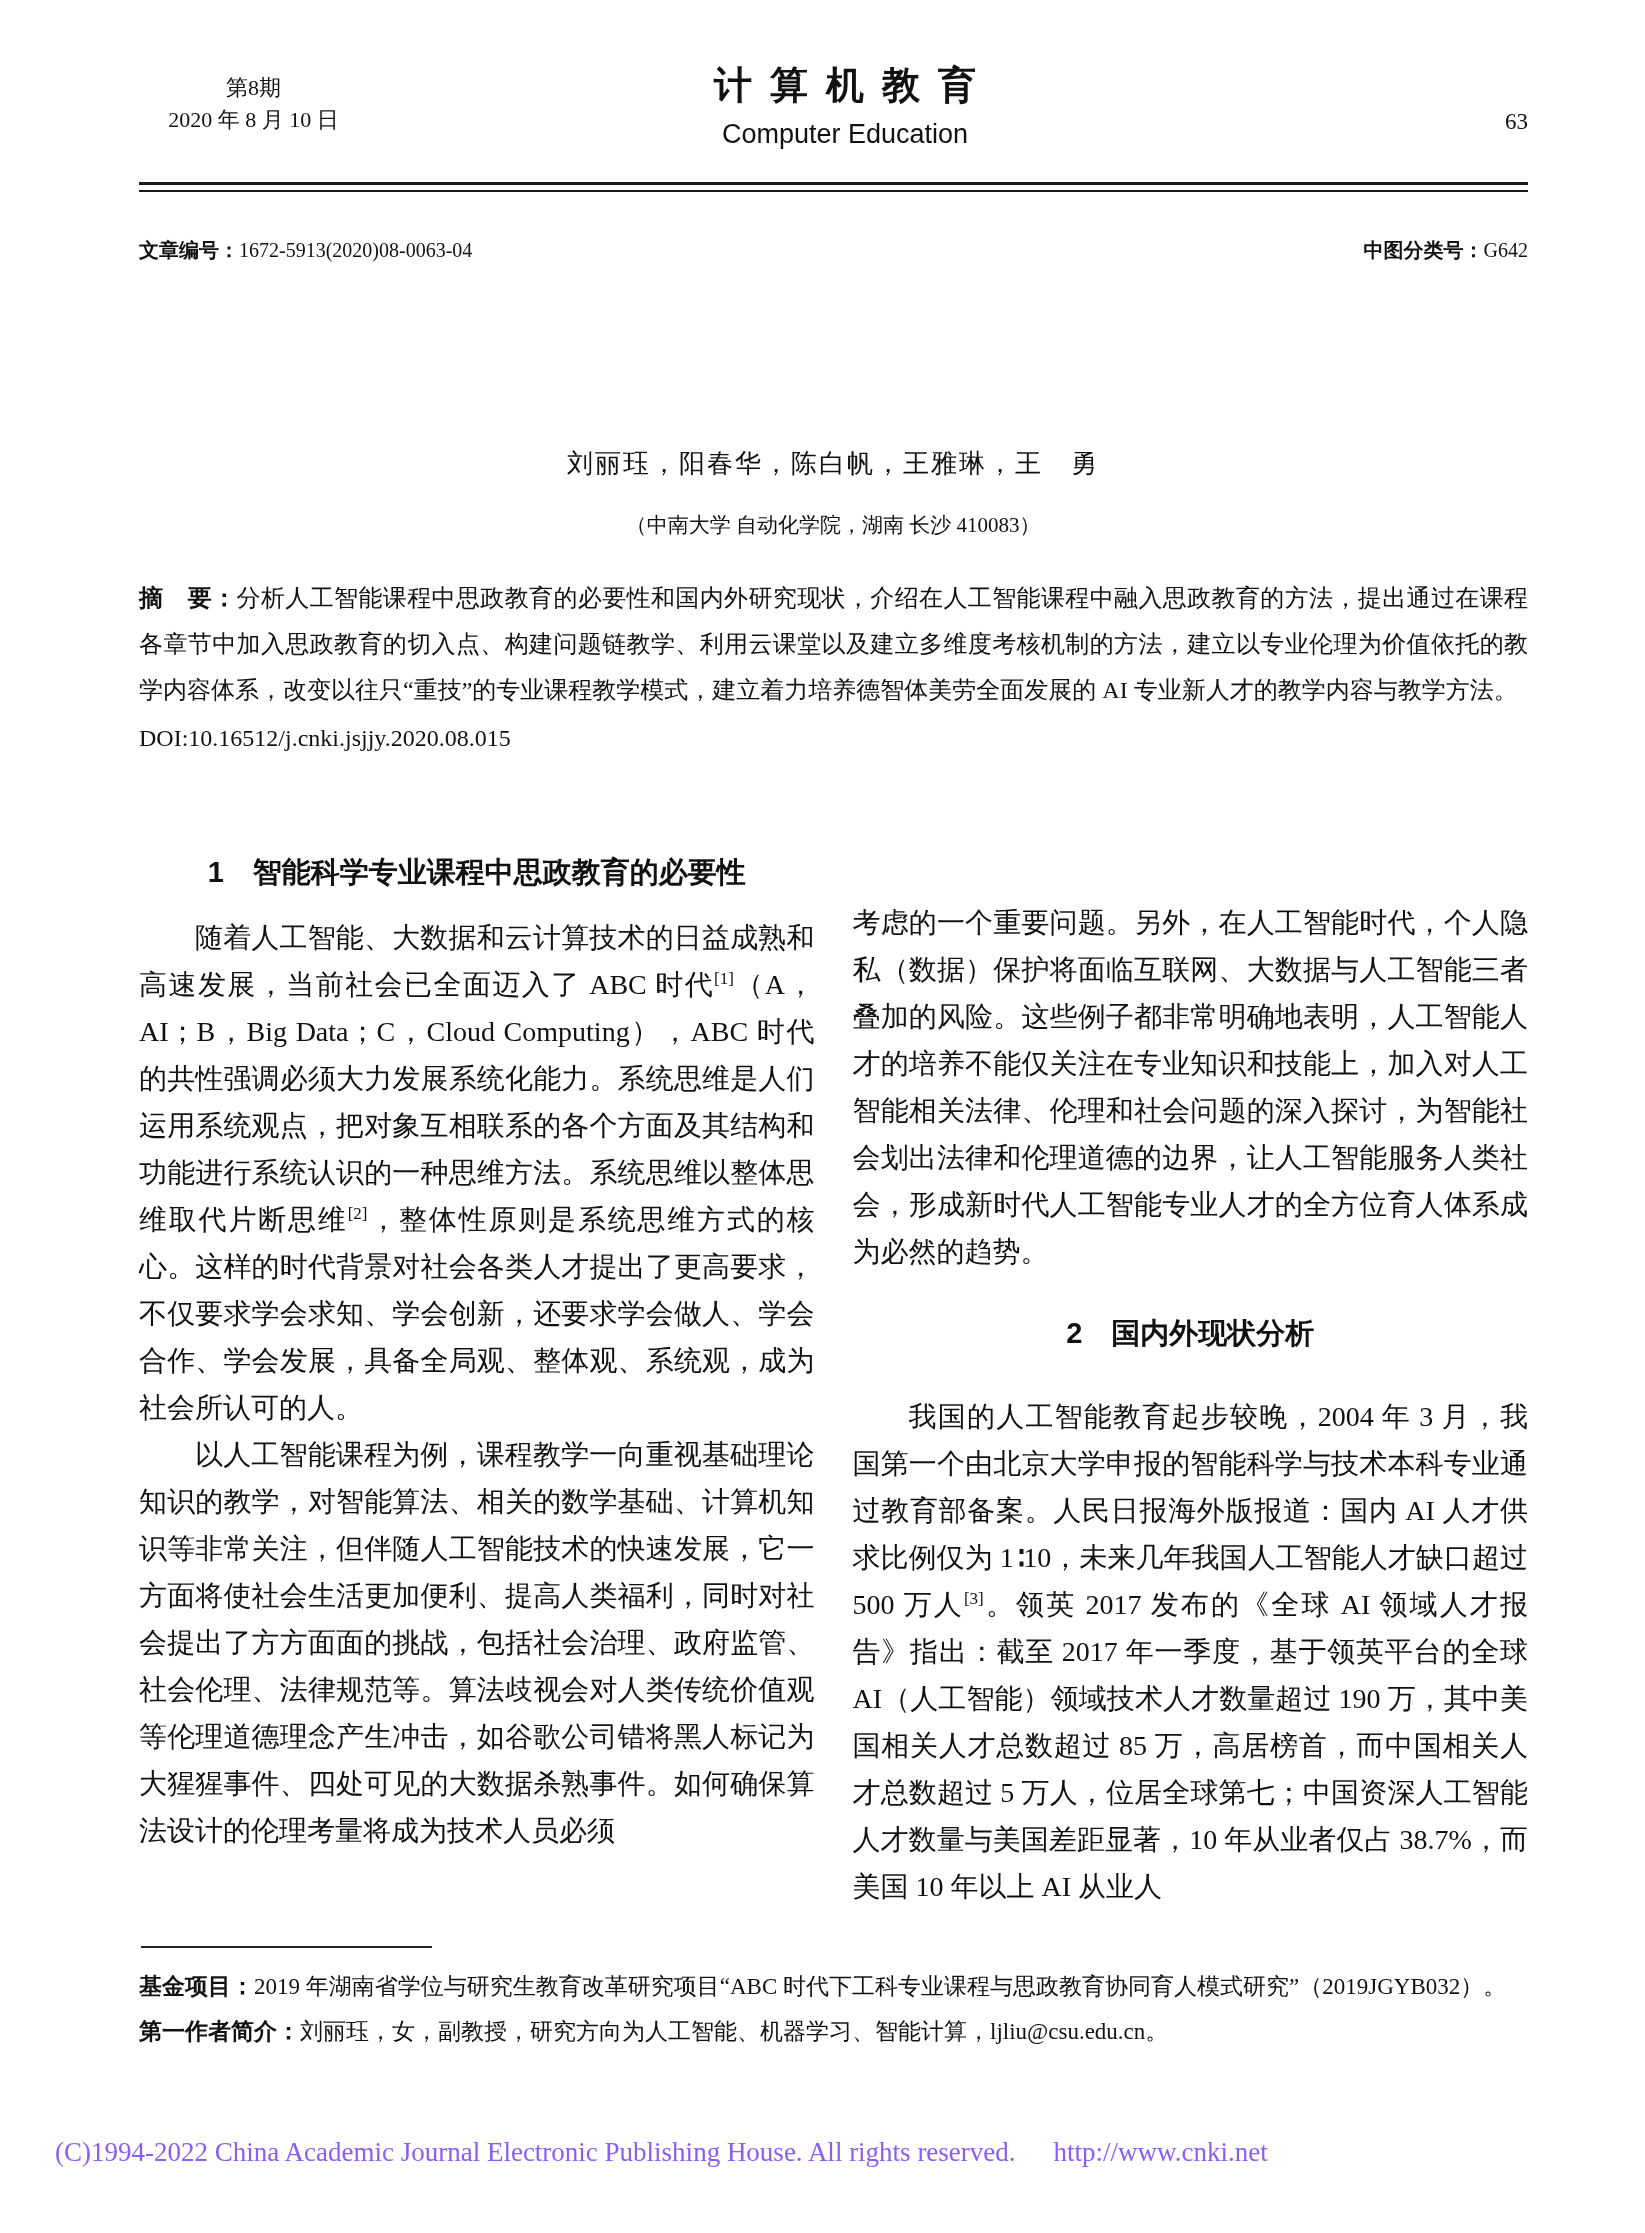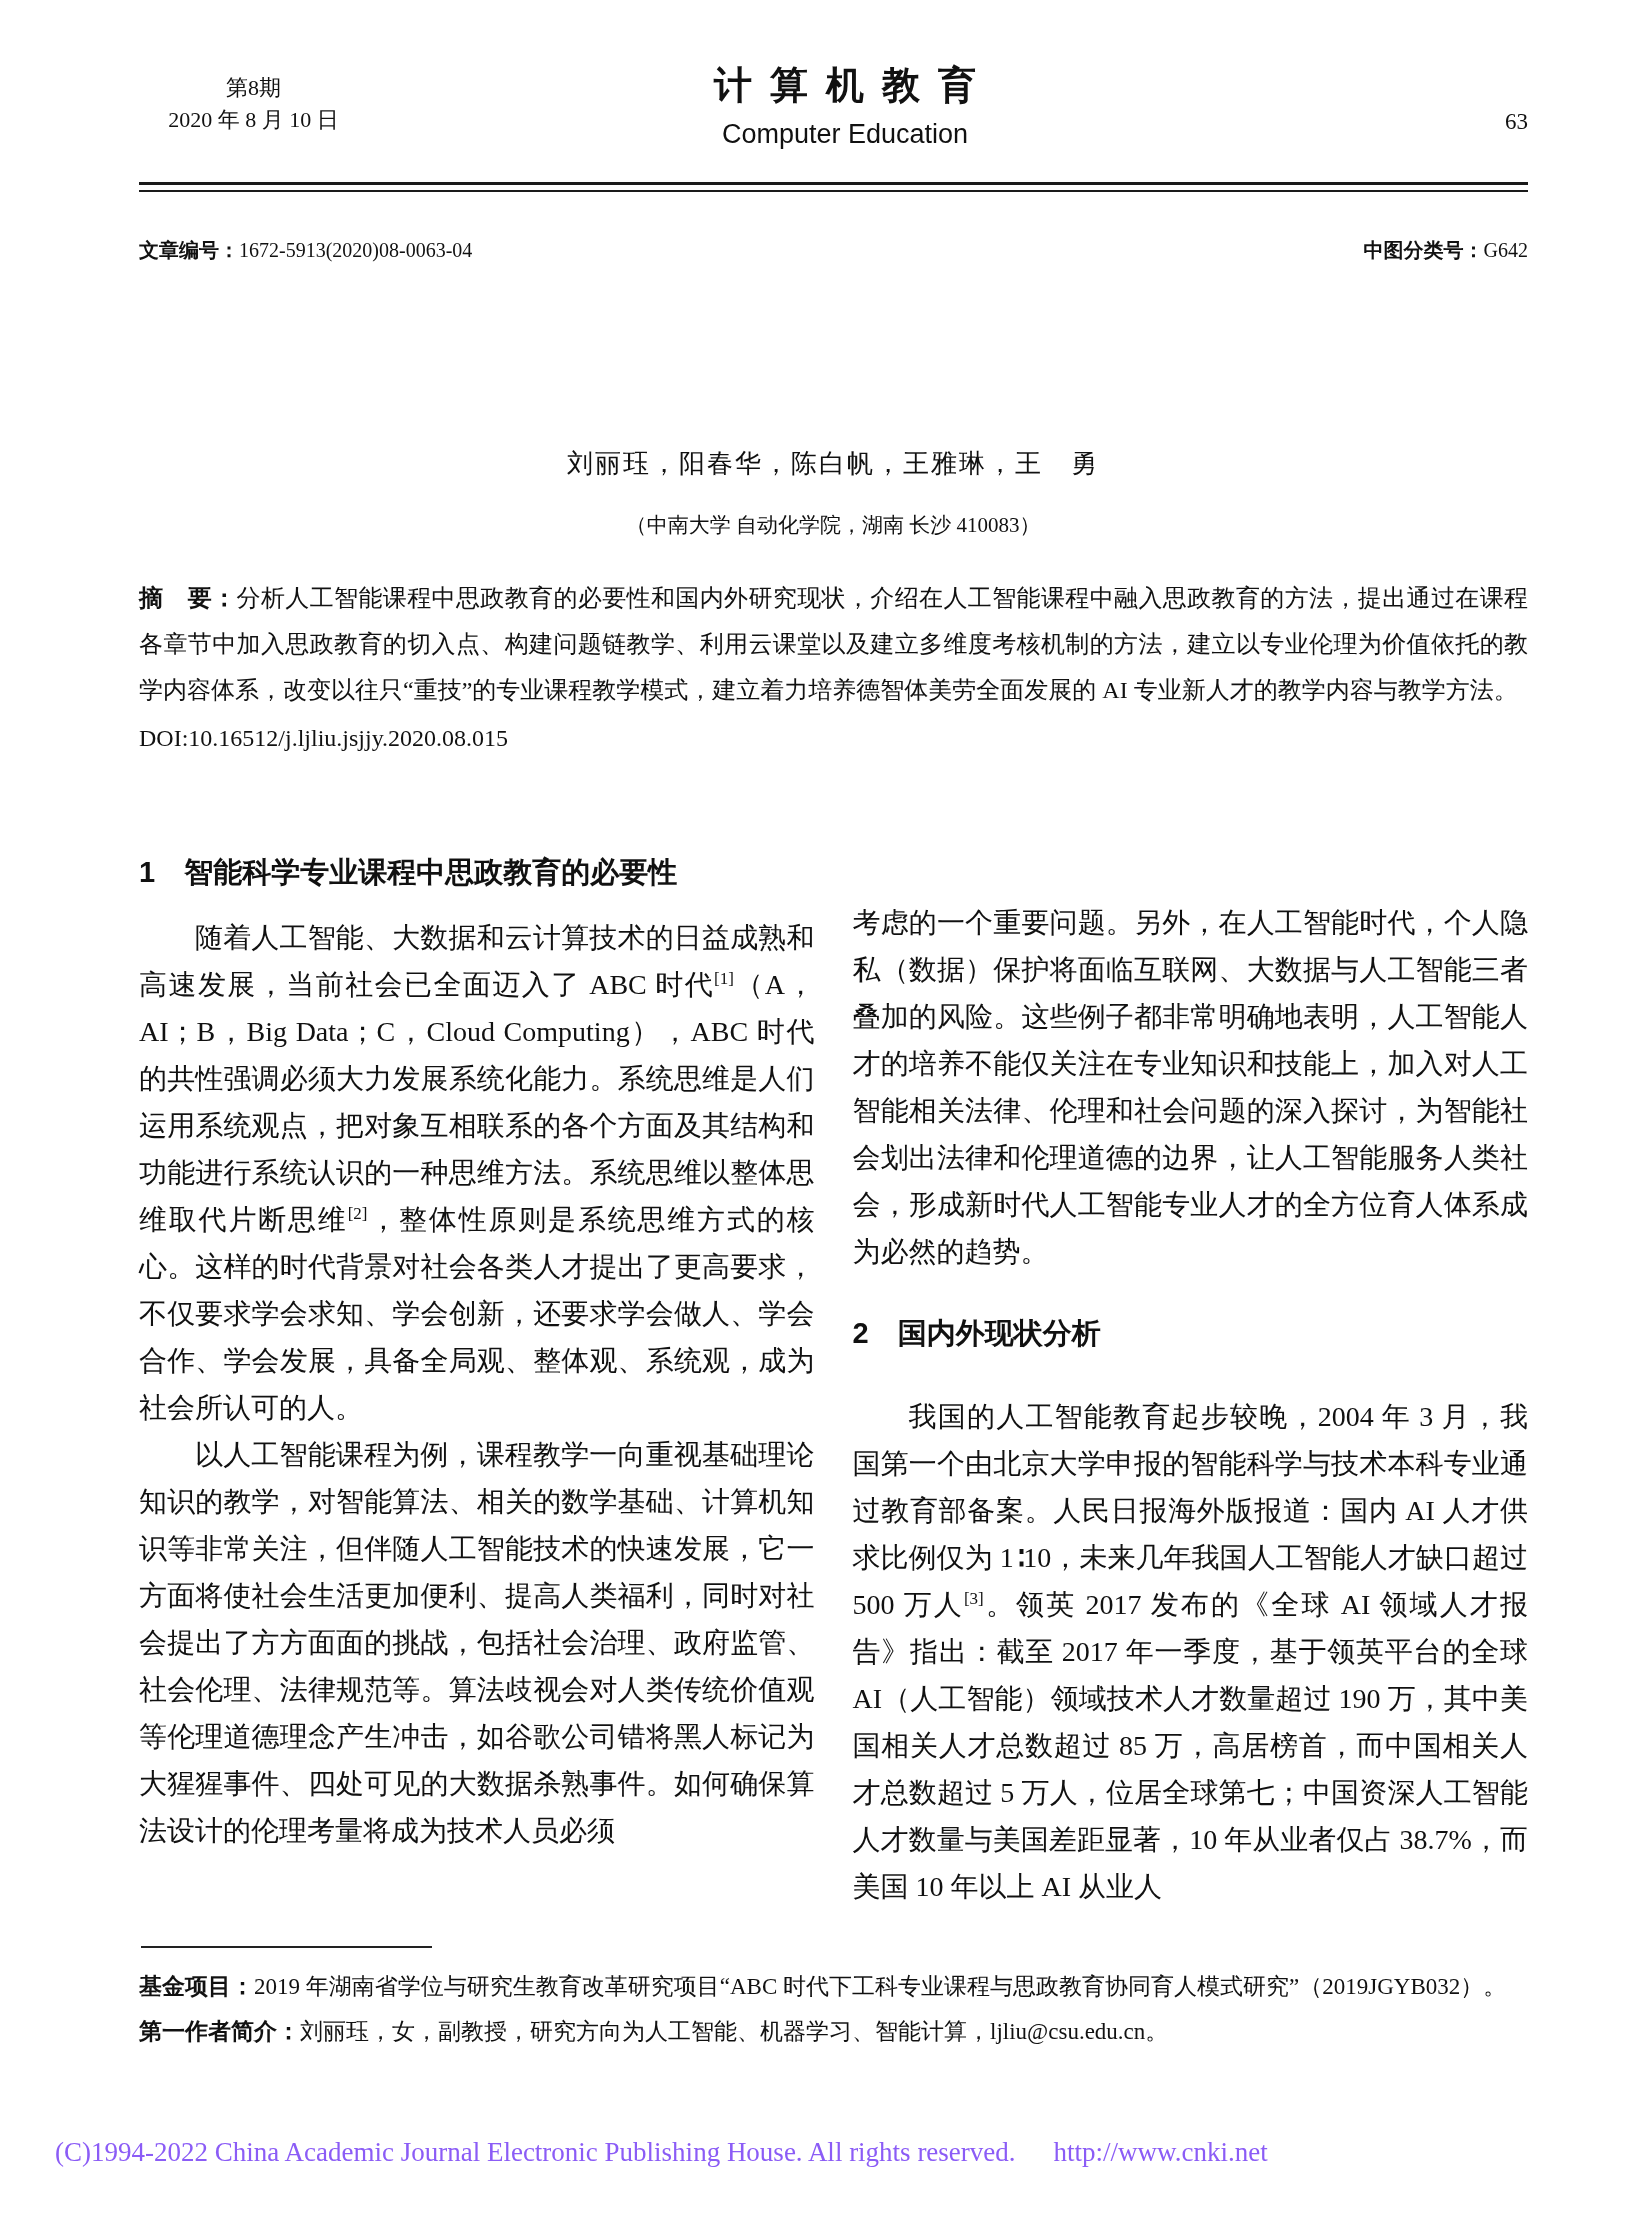--- a/index.html
+++ b/index.html
@@ -71,21 +71,21 @@
   .doi-line { margin-top: 2px !important; }
 
   
   .columns {
     position: absolute; top: 854px; left: 139px; right: 138px;
     display: flex; gap: 38px;
   }
   .col { flex: 1; min-width: 0; }
   .sec-heading {
     font-size: 29px; line-height: 36px; margin: 0 0 24px 0;
-    font-family: "Liberation Sans", "DejaVu Sans", sans-serif; font-weight: bold;
+    font-family: "Liberation Sans", "DejaVu Sans", sans-serif; font-weight: bold; text-align: center;
   }
   .body-text { font-size: 28px; line-height: 47px; text-align: justify; }
   .body-text p { margin: 0; }
   .indent { text-indent: 2em; }
   sup.ref { font-size: 17px; line-height: 0; }
   .col-right { padding-top: 45px; }
   .sec-heading-2 { margin: 40px 0 42px 0; }
 
   
   .footnote-divider {
@@ -131,21 +131,21 @@
     </div>
   </div>
 
   <div class="art-authors">刘丽珏，阳春华，陈白帆，王雅琳，王　勇</div>
   <div class="art-affil">（中南大学 自动化学院，湖南 长沙 410083）</div>
 
   <div class="abstract-block">
     <p>
       <span class="lbl">摘　要：</span><span>分析人工智能课程中思政教育的必要性和国内外研究现状，介绍在人工智能课程中融入思政教育的方法，提出通过在课程各章节中加入思政教育的切入点、构建问题链教学、利用云课堂以及建立多维度考核机制的方法，建立以专业伦理为价值依托的教学内容体系，改变以往只“重技”的专业课程教学模式，建立着力培养德智体美劳全面发展的 AI 专业新人才的教学内容与教学方法。</span>
     </p>
-    <p class="doi-line">DOI:10.16512/j.ljliu.jsjjy.2020.08.015</p>
+    <p class="doi-line">DOI:10.16512/j.cnki.jsjjy.2020.08.015</p>
   </div>
 
   <div class="columns">
 
     <div class="col col-left">
       <h2 class="sec-heading">1　智能科学专业课程中思政教育的必要性</h2>
       <div class="body-text">
         <p class="indent"><span>随着人工智能、大数据和云计算技术的日益成熟和高速发展，当前社会已全面迈入了 ABC 时代</span><sup class="ref">[1]</sup><span>（A，AI；B，Big Data；C，Cloud Computing），ABC 时代的共性强调必须大力发展系统化能力。系统思维是人们运用系统观点，把对象互相联系的各个方面及其结构和功能进行系统认识的一种思维方法。系统思维以整体思维取代片断思维</span><sup class="ref">[2]</sup><span>，整体性原则是系统思维方式的核心。这样的时代背景对社会各类人才提出了更高要求，不仅要求学会求知、学会创新，还要求学会做人、学会合作、学会发展，具备全局观、整体观、系统观，成为社会所认可的人。</span></p>
         <p class="indent">以人工智能课程为例，课程教学一向重视基础理论知识的教学，对智能算法、相关的数学基础、计算机知识等非常关注，但伴随人工智能技术的快速发展，它一方面将使社会生活更加便利、提高人类福利，同时对社会提出了方方面面的挑战，包括社会治理、政府监管、社会伦理、法律规范等。算法歧视会对人类传统价值观等伦理道德理念产生冲击，如谷歌公司错将黑人标记为大猩猩事件、四处可见的大数据杀熟事件。如何确保算法设计的伦理考量将成为技术人员必须</p>
       </div>

